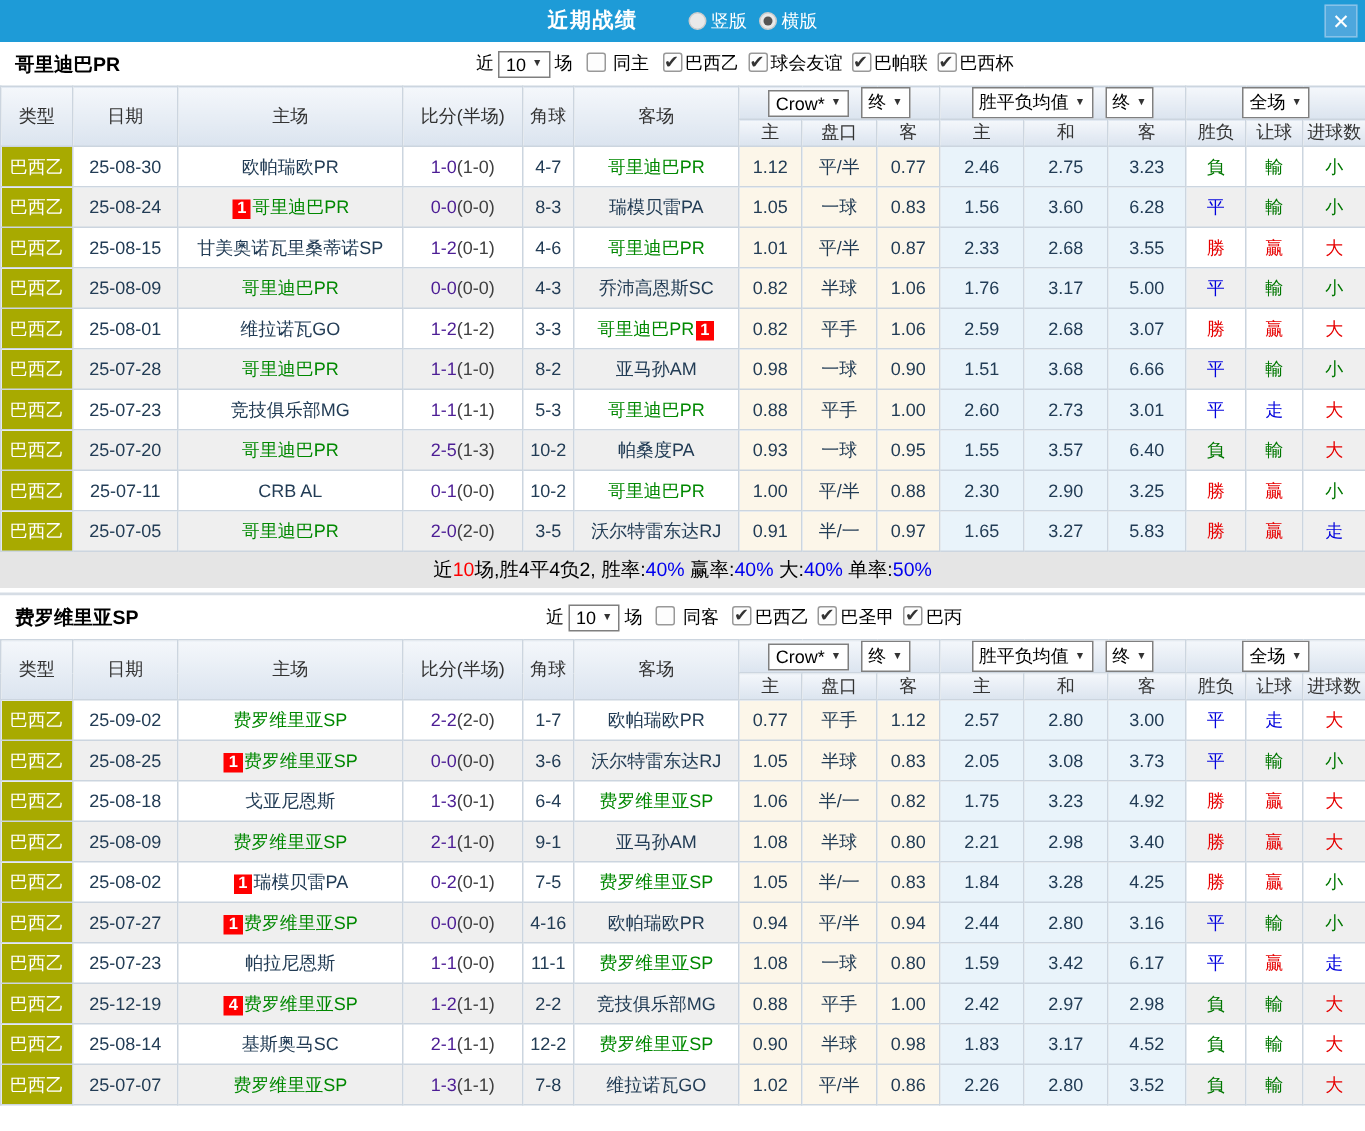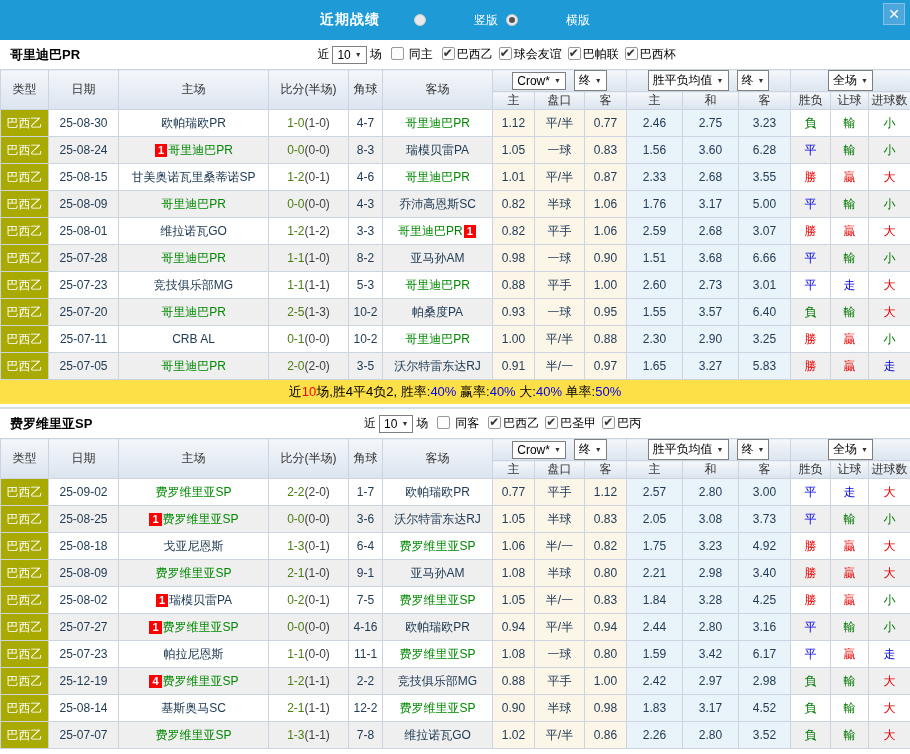--- a/index.html
+++ b/index.html
@@ -5,35 +5,35 @@
   * { box-sizing: border-box; margin: 0; padding: 0; }
   body {
     font-family: "Liberation Sans", "DejaVu Sans", sans-serif;
     background: #fff;
     width: 910px;
   }
   .popup { width: 910px; height: 754px; overflow: hidden; background: #fff; }
 
   
   .titlebar {
-    height: 40px; background: #1e9bd7; position: relative;
+    height: 28px; background: #1e9bd7; position: relative;
     display: flex; align-items: center; justify-content: center; gap: 20px;
   }
   .title { color: #fff; font-weight: bold; font-size: 14px; letter-spacing: 1px; }
   .radio-group { display: inline-flex; align-items: center; margin-left: 6px; }
   .radio {
     width: 12px; height: 12px; border-radius: 50%;
     background: #e9e9e9; border: 1px solid #cccccc; display: inline-block;
     margin: 0 3px 0 8px; position: relative; cursor: pointer;
   }
   .radio.sel::after {
     content: ""; position: absolute; left: 2px; top: 2px;
     width: 6px; height: 6px; border-radius: 50%; background: #555;
   }
-  .radio-label { color: #fff; font-size: 12px; margin-left: 45px; }
+  .radio-label { color: #fff; font-size: 12px; }
   .close {
     position: absolute; right: 5px; top: 3px; width: 22px; height: 22px;
     background: #4da7dd; border: 1px solid #86c2e8; color: #fff;
     font-size: 14px; font-weight: bold; text-align: center; line-height: 20px;
     cursor: pointer;
   }
 
   
   .section-head {
     height: 29px; display: flex; align-items: center; background: #fff;
@@ -77,28 +77,28 @@
   td.c-blue { background: #e9f3fa !important; }
   .t-red { color: #e60000; }
   .t-blue { color: #0000dd; }
   .t-green { color: #007700; }
   .team-link { cursor: pointer; }
   .team-link.focus { color: #008800; }
   .badge {
     display: inline-block; background: #ff0000; color: #fff; font-size: 11px;
     line-height: 13px; padding: 0 3px; margin: 0 1px; font-weight: bold;
   }
-  .ft { color: #4d7c0f; }
+  .ft { color: #4c1d95; }
   .ht { color: #404040; }
   .grp-selects { display: flex; align-items: center; justify-content: center; gap: 8px; }
 
   
   .summary {
     height: 24px; line-height: 24px; text-align: center;
-    font-size: 13px; color: #000; background: #fde047;
+    font-size: 13px; color: #000; background: #e5e5e5;
   }
   .summary .s-r { color: #ff0000; }
   .summary .s-b { color: #0000ee; }
 </style>
 </head>
 <body>
 
 <div class="popup">
 
   <div class="titlebar">

